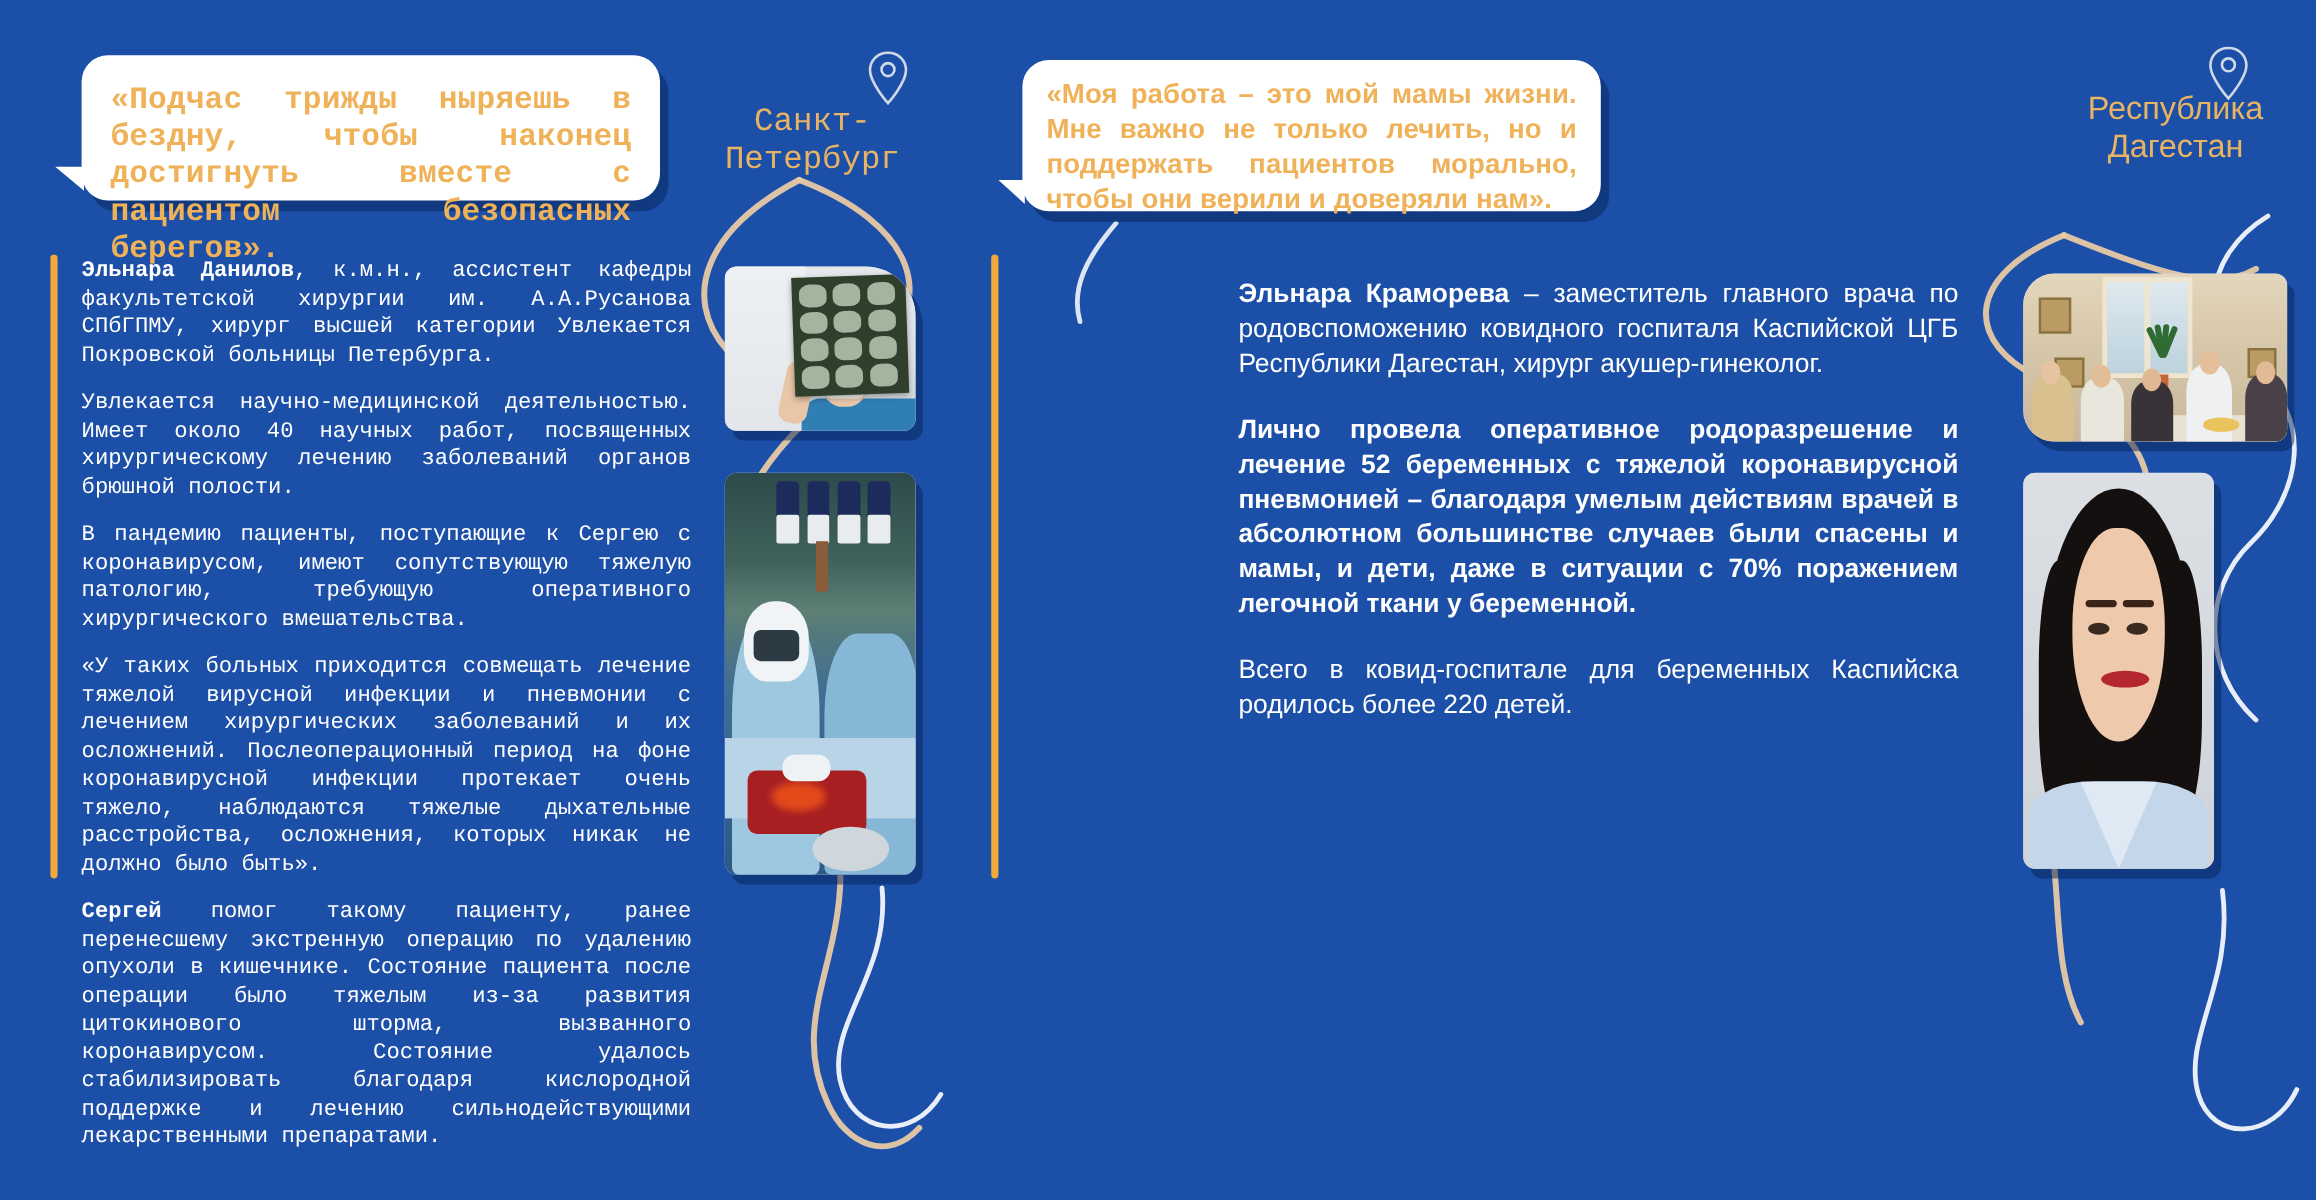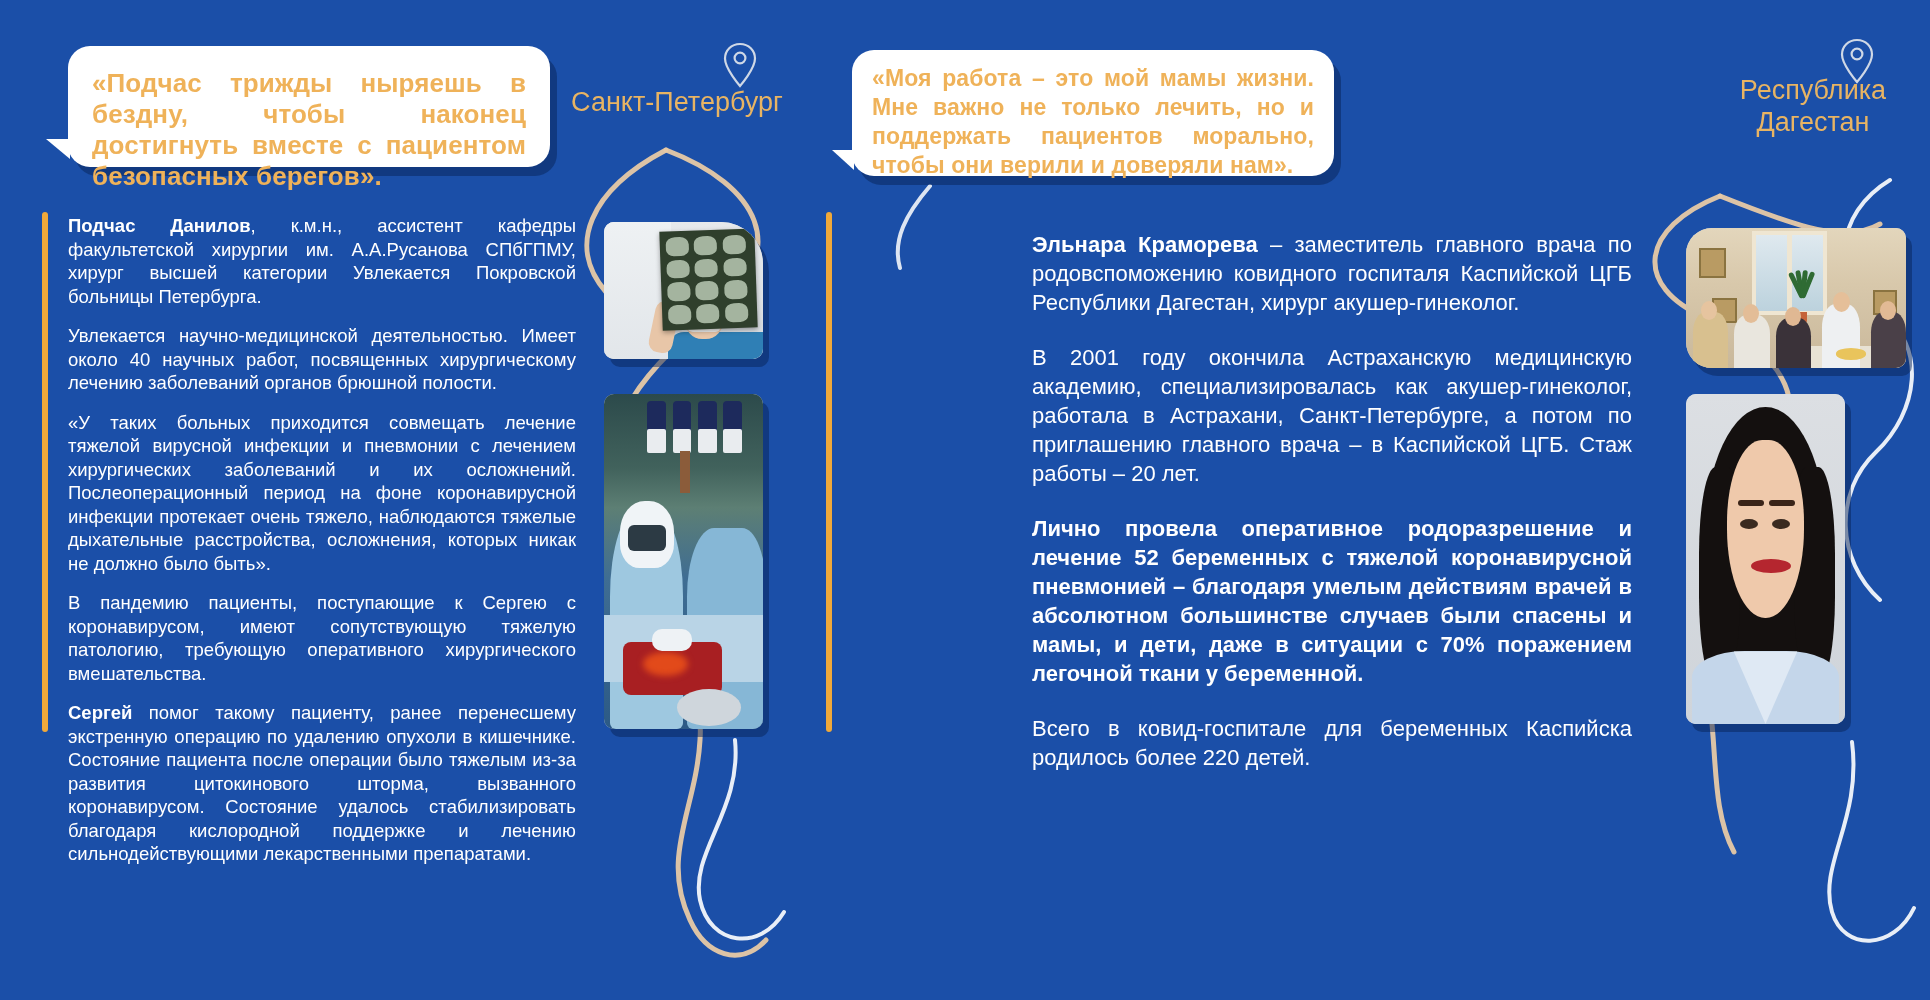--- a/index.html
+++ b/index.html
@@ -10,21 +10,21 @@
     font-family:"Liberation Sans","DejaVu Sans",sans-serif;
     overflow:hidden;position:relative;
   }
   .stage{position:absolute;inset:0;overflow:hidden;}
 
   
   .deco{position:absolute;inset:0;width:1930px;height:1000px;pointer-events:none;}
 
   
   .panel{position:absolute;top:0;height:1000px;}
-  .panel-left{left:0;width:960px;}
+  .panel-left{left:0;width:960px;font-family:Liberation Mono, monospace;}
   .panel-right{left:965px;width:965px;}
 
   
   .bubble{
     position:absolute;background:#ffffff;border-radius:22px;
     box-shadow:7px 9px 0 0 rgba(10,40,95,.55);
     box-sizing:border-box;
   }
   .bubble-text{
     color:#efb259;font-weight:700;
@@ -169,24 +169,24 @@
 
     <svg class="pin pin-l" viewBox="0 0 34 46">
       <path d="M17 2 C 25.8 2 32 8.4 32 16.6 C 32 27 17 44 17 44 C 17 44 2 27 2 16.6 C 2 8.4 8.2 2 17 2 Z" fill="none" stroke="#cfd8e6" stroke-width="2.2"></path>
       <circle cx="17" cy="16" r="5.4" fill="none" stroke="#cfd8e6" stroke-width="2.2"></circle>
     </svg>
     <div class="location loc-l">Санкт-Петербург</div>
 
     <div class="accent-bar bar-l"></div>
 
     <div class="col col-l">
-      <p><b>Подчас Данилов</b><span>, к.м.н., ассистент кафедры факультетской хирургии им. А.А.Русанова СПбГПМУ, хирург высшей категории Увлекается Покровской больницы Петербурга.</span></p>
+      <p><b>Эльнара Данилов</b><span>, к.м.н., ассистент кафедры факультетской хирургии им. А.А.Русанова СПбГПМУ, хирург высшей категории Увлекается Покровской больницы Петербурга.</span></p>
       <p>Увлекается научно-медицинской деятельностью. Имеет около 40 научных работ, посвященных хирургическому лечению заболеваний органов брюшной полости.</p>
+      <p>В пандемию пациенты, поступающие к Сергею с коронавирусом, имеют сопутствующую тяжелую патологию, требующую оперативного хирургического вмешательства.</p>
       <p>«У таких больных приходится совмещать лечение тяжелой вирусной инфекции и пневмонии с лечением хирургических заболеваний и их осложнений. Послеоперационный период на фоне коронавирусной инфекции протекает очень тяжело, наблюдаются тяжелые дыхательные расстройства, осложнения, которых никак не должно было быть».</p>
-      <p>В пандемию пациенты, поступающие к Сергею с коронавирусом, имеют сопутствующую тяжелую патологию, требующую оперативного хирургического вмешательства.</p>
       <p><b>Сергей</b><span> помог такому пациенту, ранее перенесшему экстренную операцию по удалению опухоли в кишечнике. Состояние пациента после операции было тяжелым из-за развития цитокинового шторма, вызванного коронавирусом. Состояние удалось стабилизировать благодаря кислородной поддержке и лечению сильнодействующими лекарственными препаратами.</span></p>
     </div>
 
     <div class="photo ph-l1">
       <div class="img-cover">
         <div class="p1-bg"></div>
         <div class="p1-wall"></div>
         <div class="p1-body"></div>
         <div class="p1-arm"></div>
         <div class="p1-head"></div>
@@ -244,21 +244,20 @@
     <svg class="pin pin-r" style="left:875px" viewBox="0 0 34 46">
       <path d="M17 2 C 25.8 2 32 8.4 32 16.6 C 32 27 17 44 17 44 C 17 44 2 27 2 16.6 C 2 8.4 8.2 2 17 2 Z" fill="none" stroke="#cfd8e6" stroke-width="2.2"></path>
       <circle cx="17" cy="16" r="5.4" fill="none" stroke="#cfd8e6" stroke-width="2.2"></circle>
     </svg>
     <div class="location loc-r" style="left:735px">Республика Дагестан</div>
 
     <div class="accent-bar bar-r" style="left:-139px"></div>
 
     <div class="col col-r" style="left:67px">
       <p><b>Эльнара Краморева</b><span> – заместитель главного врача по родовспоможению ковидного госпиталя Каспийской ЦГБ Республики Дагестан, хирург акушер-гинеколог.</span></p>
-      <p>В 2001 году окончила Астраханскую медицинскую академию, специализировалась как акушер-гинеколог, работала в Астрахани, Санкт-Петербурге, а потом по приглашению главного врача – в Каспийской ЦГБ. Стаж работы – 20 лет.</p>
       <p class="strong">Лично провела оперативное родоразрешение и лечение 52 беременных с тяжелой коронавирусной пневмонией – благодаря умелым действиям врачей в абсолютном большинстве случаев были спасены и мамы, и дети, даже в ситуации с 70% поражением легочной ткани у беременной.</p>
       <p>Всего в ковид-госпитале для беременных Каспийска родилось более 220 детей.</p>
     </div>
 
     <div class="photo ph-r1" style="left:721px">
       <div class="img-cover">
         <div class="p3-bg"></div>
         <div class="p3-win"></div>
         <div class="p3-fr" style="left:6%;top:14%;width:12%;height:22%"></div>
         <div class="p3-fr" style="left:12%;top:50%;width:11%;height:18%"></div>

